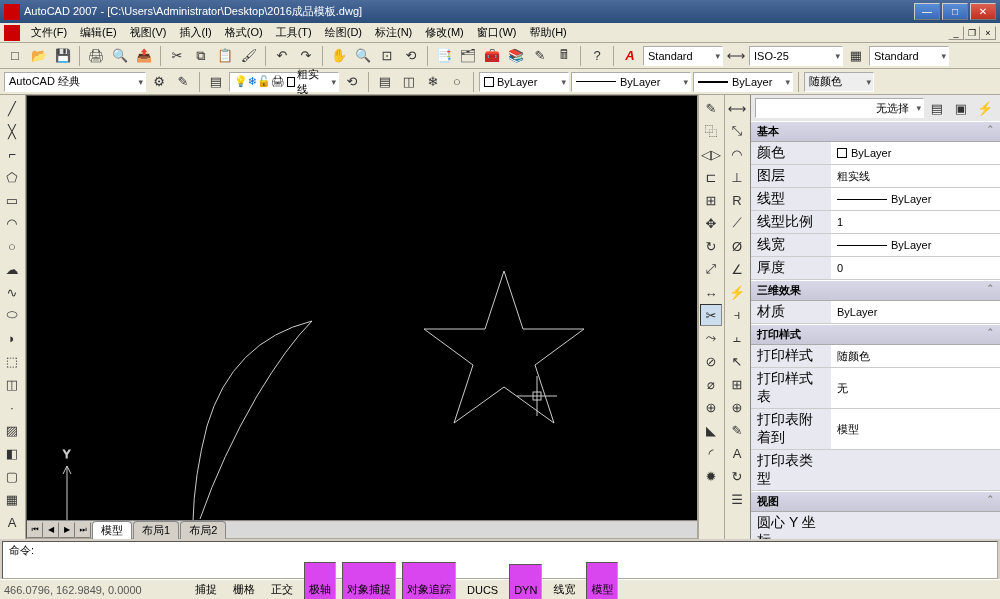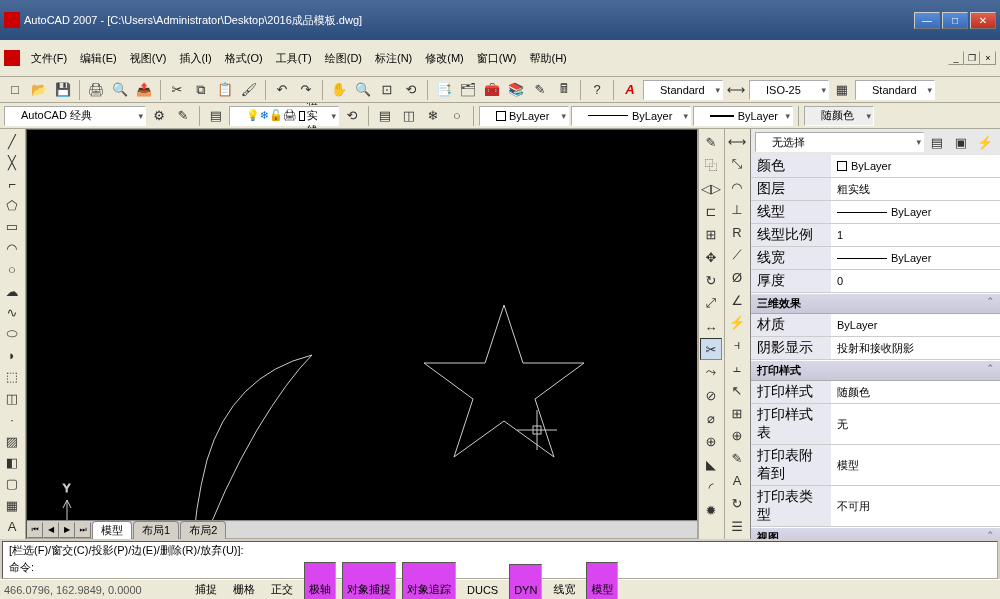--- a/index.html
+++ b/index.html
@@ -1,43 +1,43 @@
 <!DOCTYPE html>
 <html><head>
 <meta charset="utf-8">
 <style>
 * { margin: 0; padding: 0; box-sizing: border-box; font-family: "Microsoft YaHei", SimSun, Arial, sans-serif; font-size: 11px; }
 body { width: 1000px; height: 599px; overflow: hidden; background: #d4d0c8; display: flex; flex-direction: column; }
-.titlebar { height: 40px; background: linear-gradient(#4a6a9a,#2b4d7a); color: #fff; display: flex; align-items: center; padding: 0 4px; }
+.titlebar { height: 23px; background: linear-gradient(#4a6a9a,#2b4d7a); color: #fff; display: flex; align-items: center; padding: 0 4px; }
 .titlebar .icon { width: 16px; height: 16px; background: #c00; margin-right: 4px; display: inline-block; }
 .winctrls { margin-left: auto; display: flex; gap: 2px; }
 .winctrls button { width: 26px; height: 17px; border: 1px outset #ccc; background: linear-gradient(#5a8ed8,#3a6ab8); color: #fff; font-size: 10px; display: flex; align-items: center; justify-content: center; }
 .winctrls .close { background: linear-gradient(#e06050,#c03020); }
-.menubar { height: 20px; background: #ece9d8; display: flex; align-items: center; padding: 18px 4px; gap: 1px; border-bottom: 1px solid #aca899; }
+.menubar { height: 20px; background: #ece9d8; display: flex; align-items: center; padding: 4px 4px; gap: 1px; border-bottom: 1px solid #aca899; }
 .menubar span { padding: 2px 6px; cursor: default; }
 .mdi-controls { margin-left: auto; display: flex; gap: 0; }
 .mdi-controls button { width: 16px; height: 14px; border: 1px outset #ece9d8; background: #ece9d8; font-size: 9px; }
 .toolbar-row { height: 26px; background: #ece9d8; display: flex; align-items: center; padding: 0 4px; gap: 2px; border-bottom: 1px solid #aca899; overflow: hidden; }
 .tbtn { width: 22px; height: 22px; border: 1px solid transparent; background: transparent; display: inline-flex; align-items: center; justify-content: center; font-size: 13px; color: #333; cursor: pointer; }
 .sep { width: 1px; height: 20px; background: #aca899; margin: 0 3px; }
-.drop { height: 20px; border: 1px inset #fff; background: #fff; padding: 0 14px 0 16px; font-size: 11px; display: inline-flex; align-items: center; position: relative; }
+.drop { height: 20px; border: 1px inset #fff; background: #fff; padding: 0 14px 0 4px; font-size: 11px; display: inline-flex; align-items: center; position: relative; }
 .drop::after { content: "▾"; position: absolute; right: 2px; font-size: 9px; color: #555; }
 .main-area { flex: 1; display: flex; overflow: hidden; background: #ece9d8; }
 .vtool { width: 26px; background: #ece9d8; display: flex; flex-direction: column; padding: 2px 1px; gap: 1px; border-right: 1px solid #aca899; }
 .vtool.right { border-right: none; border-left: 1px solid #aca899; }
 .canvas-wrap { flex: 1; display: flex; flex-direction: column; background: #000; position: relative; border: 1px inset #aca899; }
 #canvas { flex: 1; width: 100%; }
 .tabs { height: 18px; background: #d4d0c8; border-top: 1px solid #888; display: flex; align-items: center; }
 .tabs .navbtn { width: 16px; height: 16px; border: 1px outset #d4d0c8; background: #d4d0c8; font-size: 8px; }
 .tabs .tab { padding: 1px 8px; background: #d4d0c8; border: 1px solid #888; border-bottom: none; border-radius: 4px 4px 0 0; font-size: 11px; margin-left: 1px; }
 .tabs .tab.active { background: #fff; }
 .scrollbar-h { height: 16px; background: #d9d9d9; }
 .palette { width: 250px; background: #d6dae5; border-left: 1px solid #888; display: flex; flex-direction: column; overflow: hidden; }
 .pal-head { display: flex; align-items: center; gap: 2px; padding: 2px 4px; background: #e8e8e8; }
-.pal-head .drop { flex: 1; }
+.pal-head .drop { flex: 1; justify-content: flex-end; }
 .section-h { background: linear-gradient(#d8d8e8,#c8c8d8); padding: 2px 6px; font-weight: bold; font-size: 11px; border-top: 1px solid #fff; border-bottom: 1px solid #aaa; position: relative; }
 .section-h::after { content: "⌃"; position: absolute; right: 6px; font-size: 9px; color: #888; }
 .prop-row { display: flex; border-bottom: 1px solid #ccc; background: #e8e8f0; }
 .prop-k { width: 80px; padding: 2px 6px; font-size: 14px; }
 .prop-v { flex: 1; padding: 2px 6px; background: #fff; font-size: 11px; display: flex; align-items: center; gap: 4px; }
 .prop-v .sq { width: 10px; height: 10px; border: 1px solid #000; display: inline-block; }
 .cmdline { height: 38px; background: #fff; border: 1px inset #aca899; margin: 2px 2px 0 2px; display: flex; flex-direction: column; font-family: SimSun, monospace; font-size: 12px; }
 .cmdline div { padding: 1px 6px; }
 .statusbar { height: 20px; background: #ece9d8; display: flex; align-items: center; padding: 0 4px; gap: 6px; border-top: 1px solid #fff; font-size: 11px; }
 .statusbar .coords { color: #555; width: 180px; }
@@ -107,21 +107,21 @@
   <button class="tbtn">✎</button>
   <button class="tbtn">🖩</button>
   <span class="sep"></span>
   <button class="tbtn">?</button>
   <span class="sep"></span>
   <button class="tbtn" style="color:#d00;font-style:italic;font-weight:bold;">A</button>
   <div class="drop" style="width:80px">
       <span>Standard</span>
     </div>
   <button class="tbtn">⟷</button>
-  <div class="drop" style="width:80px">
+  <div class="drop" style="width:94px">
       <span>ISO-25</span>
     </div>
   <button class="tbtn">▦</button>
   <div class="drop" style="width:80px">
       <span>Standard</span>
     </div>
 </div>
 
 <div class="toolbar-row">
   <div class="drop" style="width:142px">
@@ -272,20 +272,21 @@
   <div class="palette">
     <div class="pal-head">
       <div class="drop">
           <span>无选择</span>
         </div>
       <button class="tbtn">▤</button>
       <button class="tbtn">▣</button>
       <button class="tbtn">⚡</button>
     </div>
 
+    <div class="section-h">基本</div>
     <div class="prop-row">
         <div class="prop-k">颜色</div>
         <div class="prop-v">
           <span class="sq"></span>
           <span>ByLayer</span>
         </div>
       </div>
     <div class="prop-row">
         <div class="prop-k">图层</div>
         <div class="prop-v">粗实线</div>
@@ -311,59 +312,53 @@
     <div class="prop-row">
         <div class="prop-k">厚度</div>
         <div class="prop-v">0</div>
       </div>
 
     <div class="section-h">三维效果</div>
     <div class="prop-row">
         <div class="prop-k">材质</div>
         <div class="prop-v">ByLayer</div>
       </div>
-    <div class="prop-row">
-        <div class="prop-k">阴影显示</div>
-        <div class="prop-v">投射和接收阴影</div>
-      </div>
 
     <div class="section-h">打印样式</div>
     <div class="prop-row">
         <div class="prop-k">打印样式</div>
         <div class="prop-v">随颜色</div>
       </div>
     <div class="prop-row">
         <div class="prop-k">打印样式表</div>
         <div class="prop-v">无</div>
       </div>
     <div class="prop-row">
         <div class="prop-k">打印表附着到</div>
         <div class="prop-v">模型</div>
       </div>
     <div class="prop-row">
         <div class="prop-k">打印表类型</div>
-        <div class="prop-v">不可用</div>
       </div>
 
     <div class="section-h">视图</div>
     <div class="prop-row">
         <div class="prop-k">圆心 Y 坐标</div>
       </div>
     <div class="prop-row">
         <div class="prop-k">圆心 Z 坐标</div>
         <div class="prop-v">0</div>
       </div>
     <div class="prop-row">
         <div class="prop-k">宽度</div>
       </div>
   </div>
 </div>
 
 <div class="cmdline">
-  <div>[栏选(F)/窗交(C)/投影(P)/边(E)/删除(R)/放弃(U)]:</div>
   <div>命令:</div>
 </div>
 
 <div class="statusbar">
   <div class="coords">466.0796, 162.9849, 0.0000</div>
   <span class="toggle">捕捉</span>
   <span class="toggle">栅格</span>
   <span class="toggle">正交</span>
   <span class="toggle on">极轴</span>
   <span class="toggle on">对象捕捉</span>

